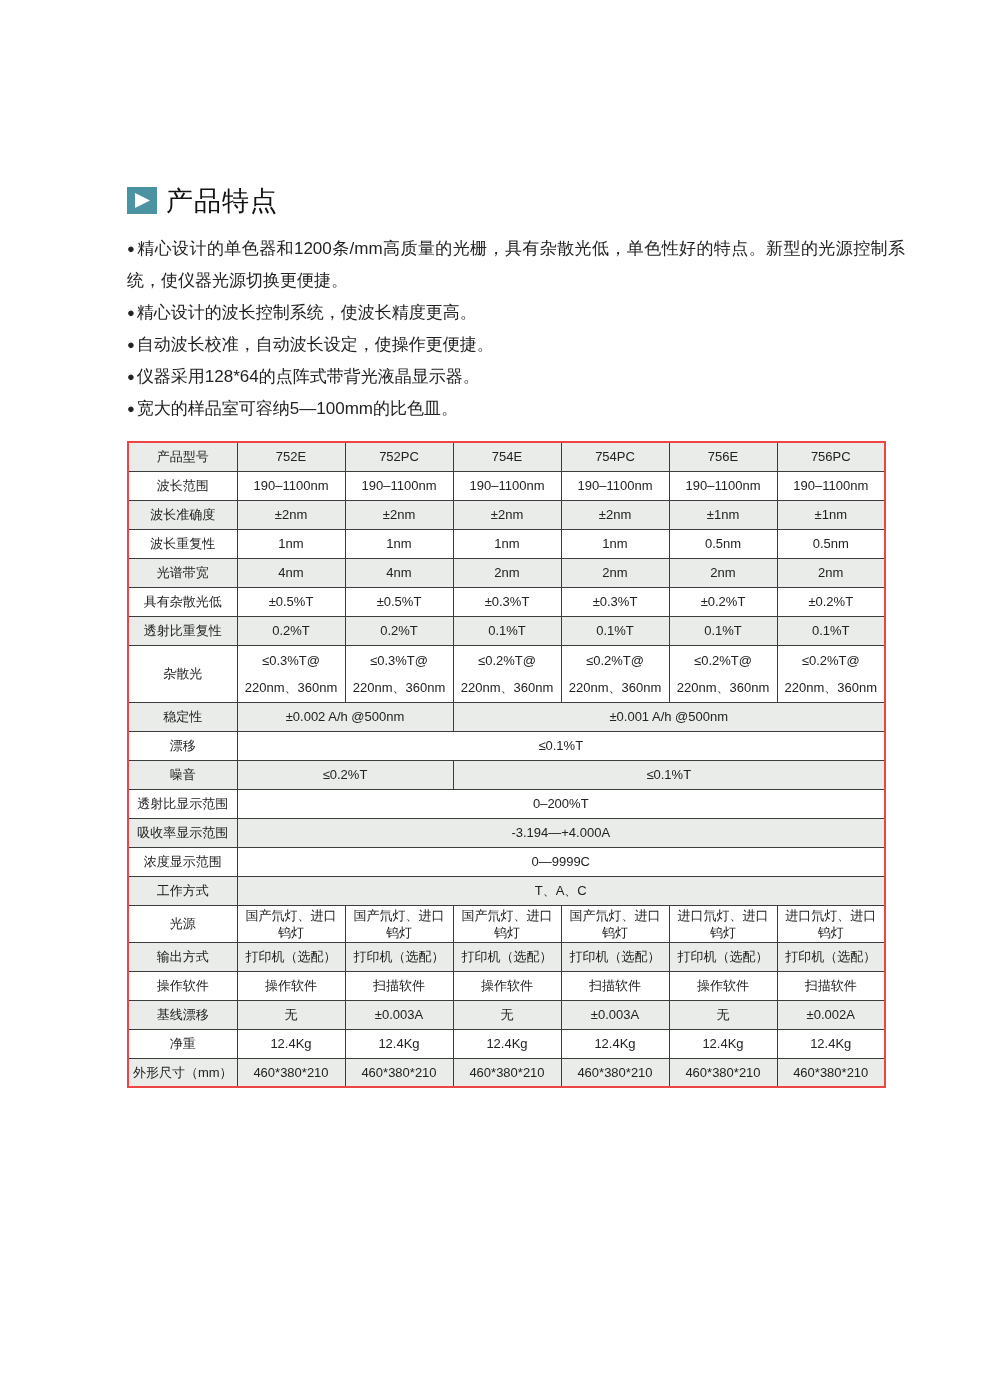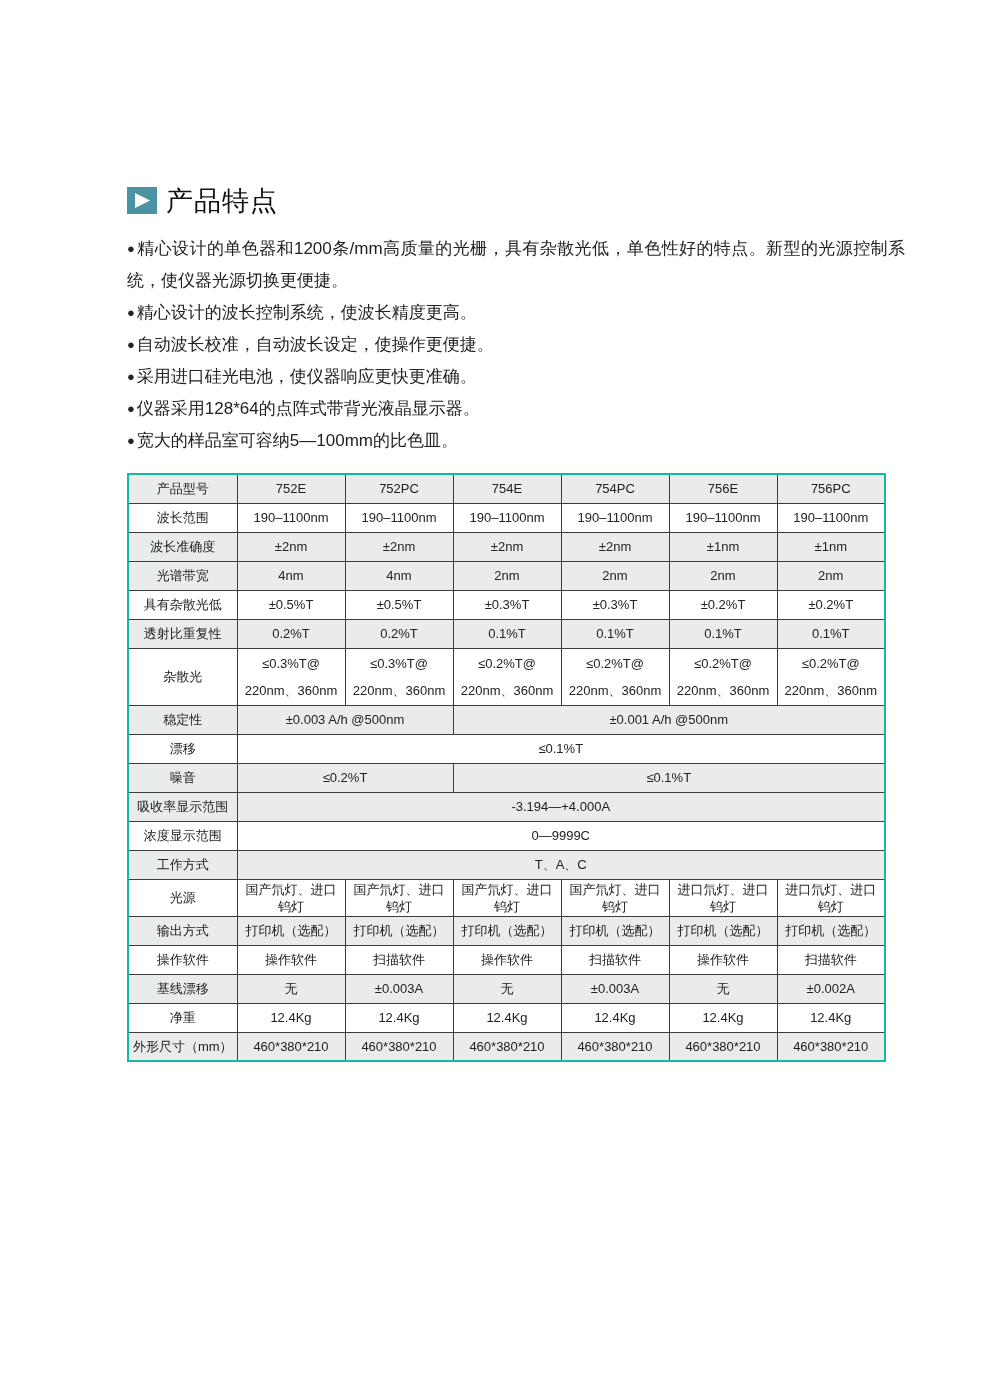--- a/index.html
+++ b/index.html
@@ -45,21 +45,21 @@
   table.specs td{
     border:1px solid var(--line);
     height:29px;
     text-align:center;vertical-align:middle;
     padding:1px 2px;
     color:#222;
     overflow:hidden;
     white-space:pre-line;
     line-height:17px;
   }
-  table.specs{border:2px solid #14b8a6;}
+  table.specs{border:2px solid #ef4444;}
   table.specs tr.shade td{background:var(--shade);}
   table.specs tr.tall td{height:56px;line-height:27px;}
   td.rowlabel{letter-spacing:0;}
 </style>
 </head>
 <body>
 
 <div class="content">
 
   <div class="sec-head">
@@ -68,21 +68,20 @@
         <path d="M4 2 L19 9.5 L4 17 Z" fill="#ffffff"></path>
       </svg>
     </span>
     <span class="sec-title">产品特点</span>
   </div>
 
   <div class="features-list">
       <div class="bullet"><span class="dot">●</span><span>精心设计的单色器和1200条/mm高质量的光栅，具有杂散光低，单色性好的特点。新型的光源控制系统，使仪器光源切换更便捷。</span></div>
       <div class="bullet"><span class="dot">●</span><span>精心设计的波长控制系统，使波长精度更高。</span></div>
       <div class="bullet"><span class="dot">●</span><span>自动波长校准，自动波长设定，使操作更便捷。</span></div>
-      <div class="bullet"><span class="dot">●</span><span>采用进口硅光电池，使仪器响应更快更准确。</span></div>
       <div class="bullet"><span class="dot">●</span><span>仪器采用128*64的点阵式带背光液晶显示器。</span></div>
       <div class="bullet"><span class="dot">●</span><span>宽大的样品室可容纳5—100mm的比色皿。</span></div>
     </div>
 
 
   <table class="specs">
     <colgroup>
       <col style="width:109px">
       <col style="width:108px">
         <col style="width:108px">
@@ -112,20 +111,29 @@
         </tr>
         <tr class="shade">
           <td class="rowlabel">波长准确度</td>
           <td>±2nm</td>
           <td>±2nm</td>
           <td>±2nm</td>
           <td>±2nm</td>
           <td>±1nm</td>
           <td>±1nm</td>
         </tr>
+        <tr>
+          <td class="rowlabel">波长重复性</td>
+          <td>1nm</td>
+          <td>1nm</td>
+          <td>1nm</td>
+          <td>1nm</td>
+          <td>0.5nm</td>
+          <td>0.5nm</td>
+        </tr>
         <tr class="shade">
           <td class="rowlabel">光谱带宽</td>
           <td>4nm</td>
           <td>4nm</td>
           <td>2nm</td>
           <td>2nm</td>
           <td>2nm</td>
           <td>2nm</td>
         </tr>
         <tr>
@@ -156,31 +164,35 @@
 220nm、360nm</td>
           <td>≤0.2%T@
 220nm、360nm</td>
           <td>≤0.2%T@
 220nm、360nm</td>
           <td>≤0.2%T@
 220nm、360nm</td>
         </tr>
         <tr class="shade">
           <td class="rowlabel">稳定性</td>
-          <td colspan="2">±0.003 A/h @500nm</td>
+          <td colspan="2">±0.002 A/h @500nm</td>
           <td colspan="4">±0.001 A/h @500nm</td>
         </tr>
         <tr>
           <td class="rowlabel">漂移</td>
           <td colspan="6">≤0.1%T</td>
         </tr>
         <tr class="shade">
           <td class="rowlabel">噪音</td>
           <td colspan="2">≤0.2%T</td>
           <td colspan="4">≤0.1%T</td>
+        </tr>
+        <tr>
+          <td class="rowlabel">透射比显示范围</td>
+          <td colspan="6">0–200%T</td>
         </tr>
         <tr class="shade">
           <td class="rowlabel">吸收率显示范围</td>
           <td colspan="6">-3.194—+4.000A</td>
         </tr>
         <tr>
           <td class="rowlabel">浓度显示范围</td>
           <td colspan="6">0—9999C</td>
         </tr>
         <tr class="shade">

